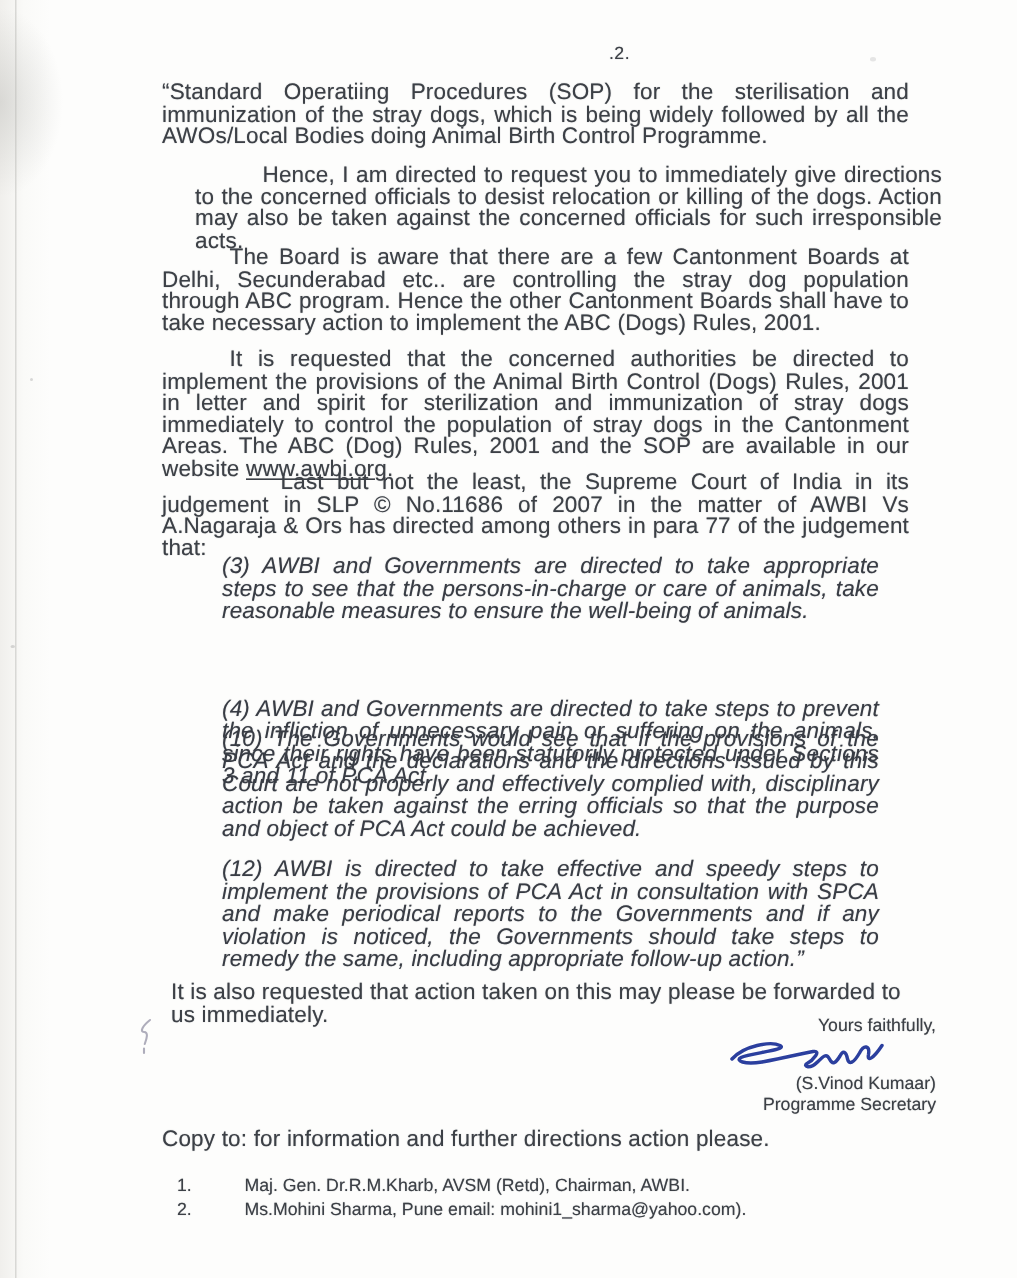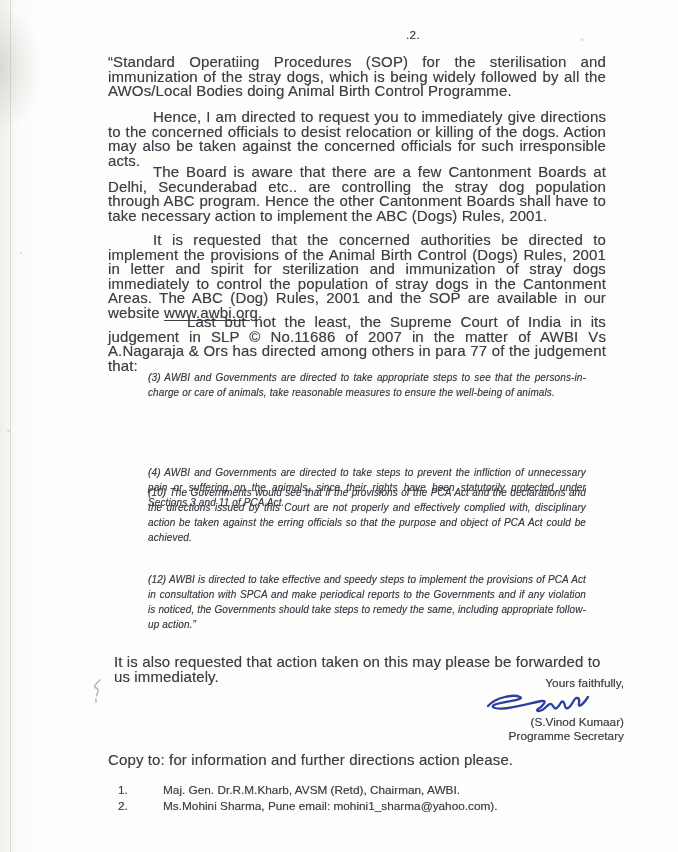--- a/index.html
+++ b/index.html
@@ -24,21 +24,21 @@
     text-shadow:0 0 0.7px rgba(76,80,88,0.55);
     margin:0;
   }
   .page-number{position:absolute;top:28px;left:406px;font-size:11.8px;letter-spacing:0.3px;text-shadow:0 0 0.7px rgba(76,80,88,0.55);}
   .body-para{left:108px;width:498px;}
   .indent{text-indent:45px;}
   .indent-lg{text-indent:79px;}
   .quote{
     left:148px;width:438px;
     font-style:italic;
-    font-size:10px;line-height:15px;
+    font-size:15px;line-height:15px;
     color:#383c44;
   }
   .link{text-decoration:underline;text-underline-offset:2px;}
   .sig-block{
     position:absolute;top:676px;left:452px;width:172px;
     text-align:right;
     font-size:11.8px;line-height:14.6px;
     text-shadow:0 0 0.7px rgba(76,80,88,0.55);
   }
   .sig-block .valediction{display:block;padding-left:18px;}
@@ -54,21 +54,21 @@
 <div class="page">
 
   <div class="scan-edge"></div>
   <div class="speck" style="left:7px;top:430px;width:3px;height:2px;"></div>
   <div class="speck" style="left:580px;top:38px;width:4px;height:3px;background:rgba(160,160,158,0.25);"></div>
   <div class="speck" style="left:20px;top:252px;width:2px;height:2px;"></div>
 
   <div class="page-number">.2.</div>
 
   <p class="txt body-para" style="top:55px;">“Standard Operatiing Procedures (SOP) for the sterilisation and immunization of the stray dogs, which is being widely followed by all the AWOs/Local Bodies doing Animal Birth Control Programme.</p>
-  <p class="txt body-para indent" style="top:110px;">Hence, I am directed to request you to immediately give directions to the concerned officials to desist relocation or killing of the dogs. Action may also be taken against the concerned officials for such irresponsible acts.</p>
+  <p class="txt body-para indent" style="top:110px;margin-left:22px;">Hence, I am directed to request you to immediately give directions to the concerned officials to desist relocation or killing of the dogs. Action may also be taken against the concerned officials for such irresponsible acts.</p>
   <p class="txt body-para indent" style="top:165px;">The Board is aware that there are a few Cantonment Boards at Delhi, Secunderabad etc.. are controlling the stray dog population through ABC program. Hence the other Cantonment Boards shall have to take necessary action to implement the ABC (Dogs) Rules, 2001.</p>
 
   <p class="txt body-para indent" style="top:233px;"><span>It is requested that the concerned authorities be directed to implement the provisions of the Animal Birth Control (Dogs) Rules, 2001 in letter and spirit for sterilization and immunization of stray dogs immediately to control the population of stray dogs in the Cantonment Areas. The ABC (Dog) Rules, 2001 and the SOP are available in our website </span><span class="link">www.awbi.org</span><span>.</span></p>
 
   <p class="txt body-para indent-lg" style="top:315px;">Last but not the least, the Supreme Court of India in its judgement in SLP © No.11686 of 2007 in the matter of AWBI Vs A.Nagaraja &amp; Ors has directed among others in para 77 of the judgement that:</p>
 
   <p class="txt quote" style="top:370px;">(3) AWBI and Governments are directed to take appropriate steps to see that the persons-in-charge or care of animals, take reasonable measures to ensure the well-being of animals.</p>
   <p class="txt quote" style="top:424px;margin-top:41px;">(4) AWBI and Governments are directed to take steps to prevent the infliction of unnecessary pain or suffering on the animals, since their rights have been statutorily protected under Sections 3 and 11 of PCA Act.</p>
   <p class="txt quote" style="top:485px;">(10) The Governments would see that if the provisions of the PCA Act and the declarations and the directions issued by this Court are not properly and effectively complied with, disciplinary action be taken against the erring officials so that the purpose and object of PCA Act could be achieved.</p>
   <p class="txt quote" style="top:572px;">(12) AWBI is directed to take effective and speedy steps to implement the provisions of PCA Act in consultation with SPCA and make periodical reports to the Governments and if any violation is noticed, the Governments should take steps to remedy the same, including appropriate follow-up action.”</p>

